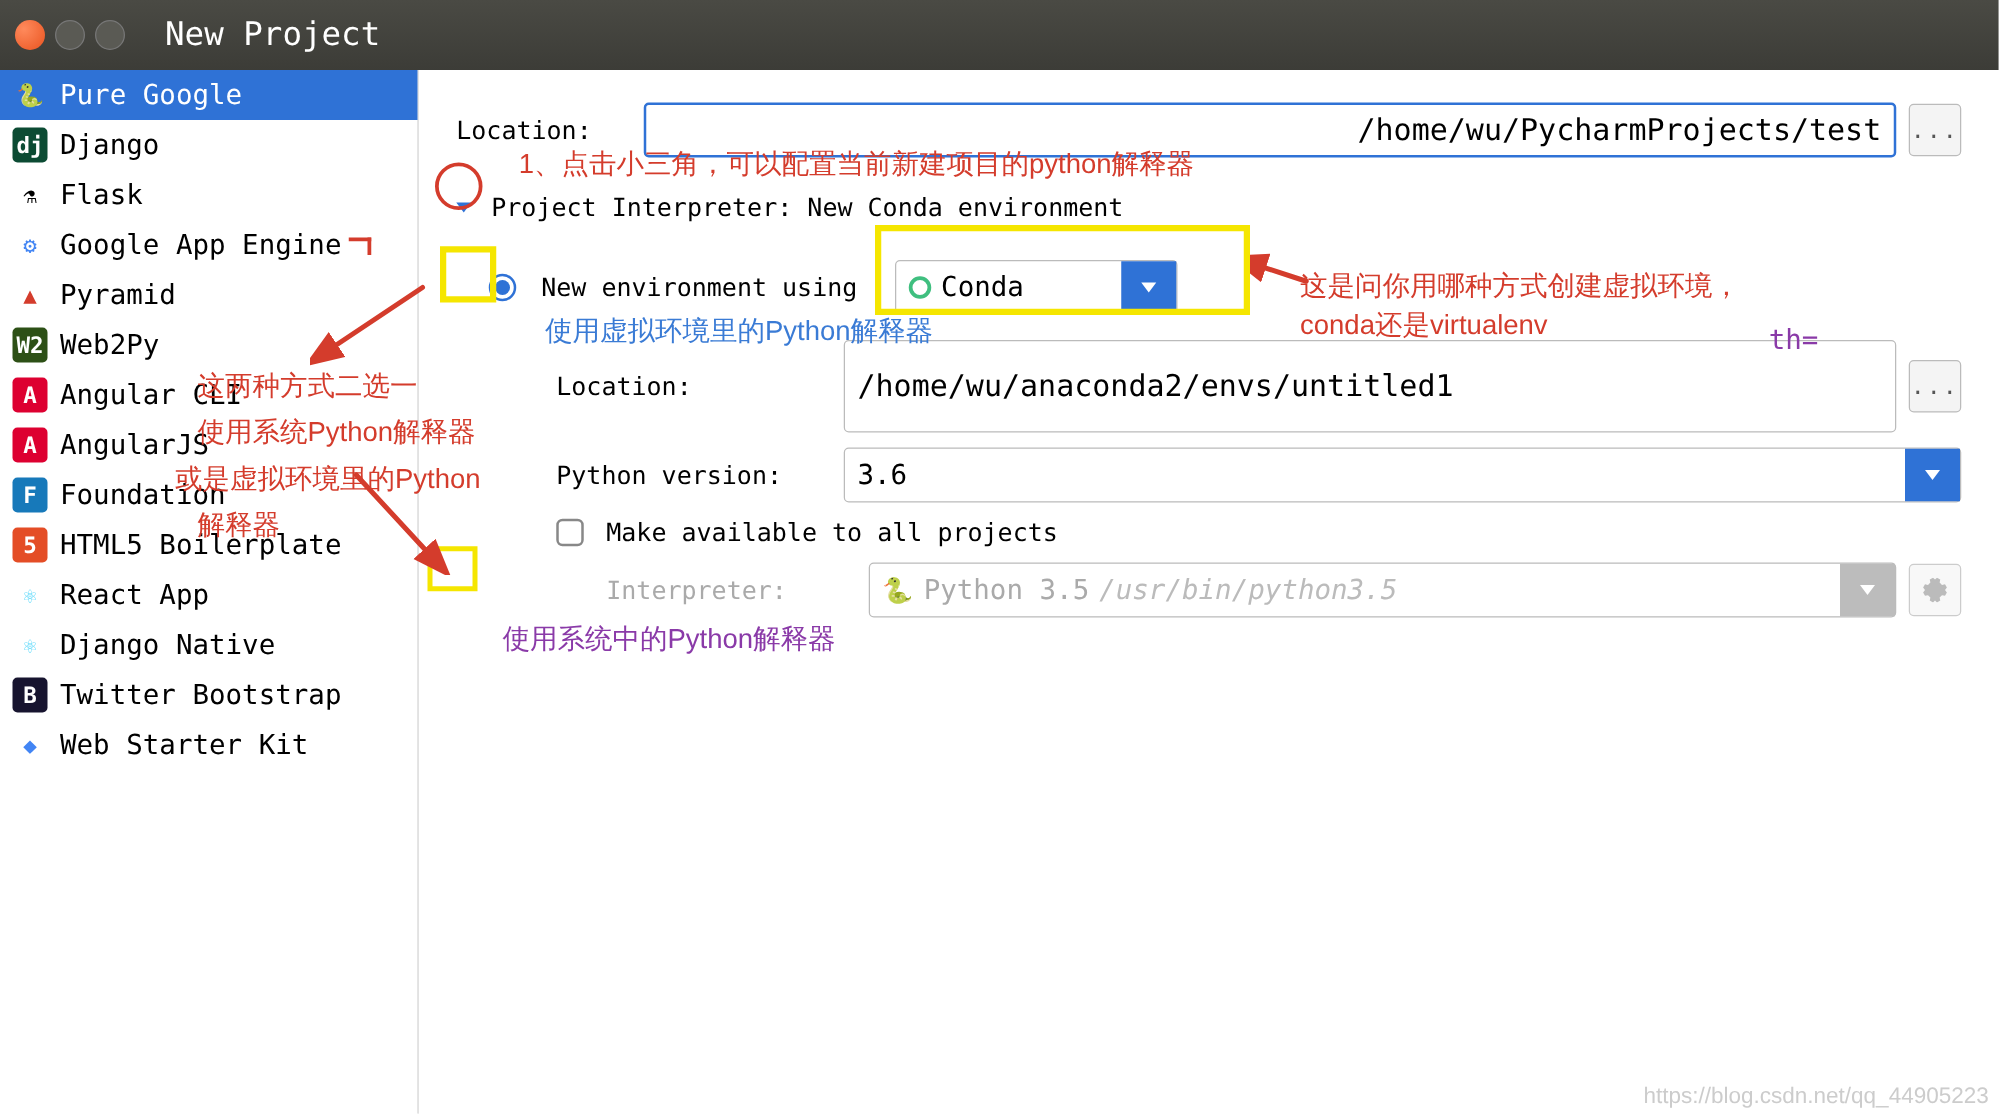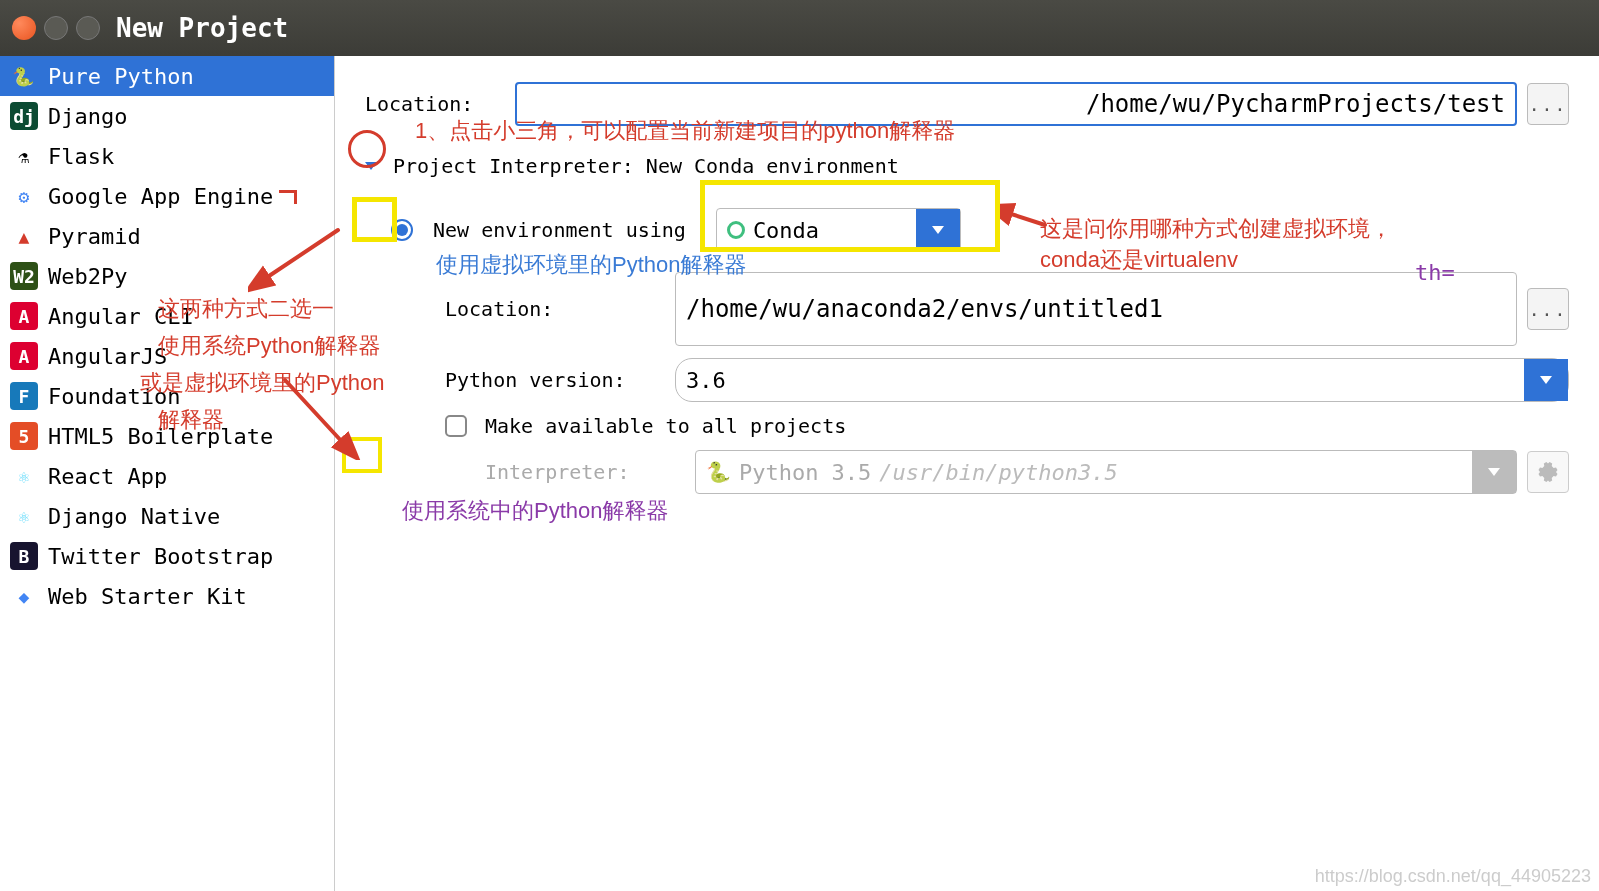--- a/index.html
+++ b/index.html
@@ -20,21 +20,21 @@
       padding: 0 12px;
       gap: 8px;
     }
     .win-btn {
       width: 24px; height: 24px; border-radius: 50%;
       display: inline-block;
     }
     .win-close { background: radial-gradient(circle at 30% 30%, #ff8a5c, #e95420); }
     .win-min { background: #5a5a54; border: 1px solid #777; }
     .win-max { background: #5a5a54; border: 1px solid #777; }
-    .win-title { color: #fff; margin-left: 8px; font-size: 26px; font-weight: bold; }
+    .win-title { color: #fff; margin-left: 24px; font-size: 26px; font-weight: normal; }
     .body-area { display: flex; height: calc(891px - 56px); }
     .sidebar {
       width: 335px;
       background: #fff;
       border-right: 1px solid #ccc;
       overflow: visible;
       position: relative;
     }
     .sidebar-item {
       display: flex; align-items: center;
@@ -138,21 +138,21 @@
   <span class="win-btn win-close"></span>
   <span class="win-btn win-min"></span>
   <span class="win-btn win-max"></span>
   <span class="win-title">New Project</span>
 </div>
 
 <div class="body-area">
   <div class="sidebar" id="sidebar">
       <div class="sidebar-item selected">
         <span class="proj-icon" style="color: rgb(245, 197, 66);">🐍</span>
-        <span>Pure Python</span>
+        <span>Pure Google</span>
       </div>
       <div class="sidebar-item">
         <span class="proj-icon" style="background: rgb(12, 75, 51); color: rgb(255, 255, 255);">dj</span>
         <span>Django</span>
       </div>
       <div class="sidebar-item">
         <span class="proj-icon" style="color: rgb(0, 0, 0);">⚗</span>
         <span>Flask</span>
       </div>
       <div class="sidebar-item">
@@ -209,38 +209,38 @@
     </div>
 
     <div class="row" style="margin-top:28px;">
       <span class="disclosure"></span>
       <span class="lbl">Project Interpreter: New Conda environment</span>
     </div>
 
     <div class="row" style="margin-top:30px;margin-left:26px;">
       <span class="radio-outer chk"></span>
       <span class="lbl" style="margin-left:10px;">New environment using</span>
-      <div class="select-box" style="width:245px;margin-left:20px;">
+      <div class="select-box" style="width:226px;margin-left:20px;">
         <div class="select-inner">
           <span style="width:18px;height:18px;border:3px solid #3fbf7f;border-radius:50%;display:inline-block;"></span>
           <span>Conda</span>
         </div>
         <div class="select-arrow"></div>
       </div>
     </div>
 
     <div class="row" style="margin-left:80px;margin-top:20px;">
       <span class="lbl" style="width:220px;">Location:</span>
       <input class="tf-plain" value="/home/wu/anaconda2/envs/untitled1" style="">
       <span class="browse-btn">...</span>
     </div>
 
     <div class="row" style="margin-left:80px;margin-top:8px;">
       <span class="lbl" style="width:220px;">Python version:</span>
-      <div class="select-box" style="flex:1;border-radius:17px;">
+      <div class="select-box" style="flex:1;">
         <div class="select-inner">
             <span>3.6</span>
           </div>
         <div class="select-arrow"></div>
       </div>
     </div>
 
     <div class="row" style="margin-left:80px;margin-top:8px;">
       <span class="chkbox"></span>
       <span class="lbl" style="margin-left:8px;">Make available to all projects</span>

